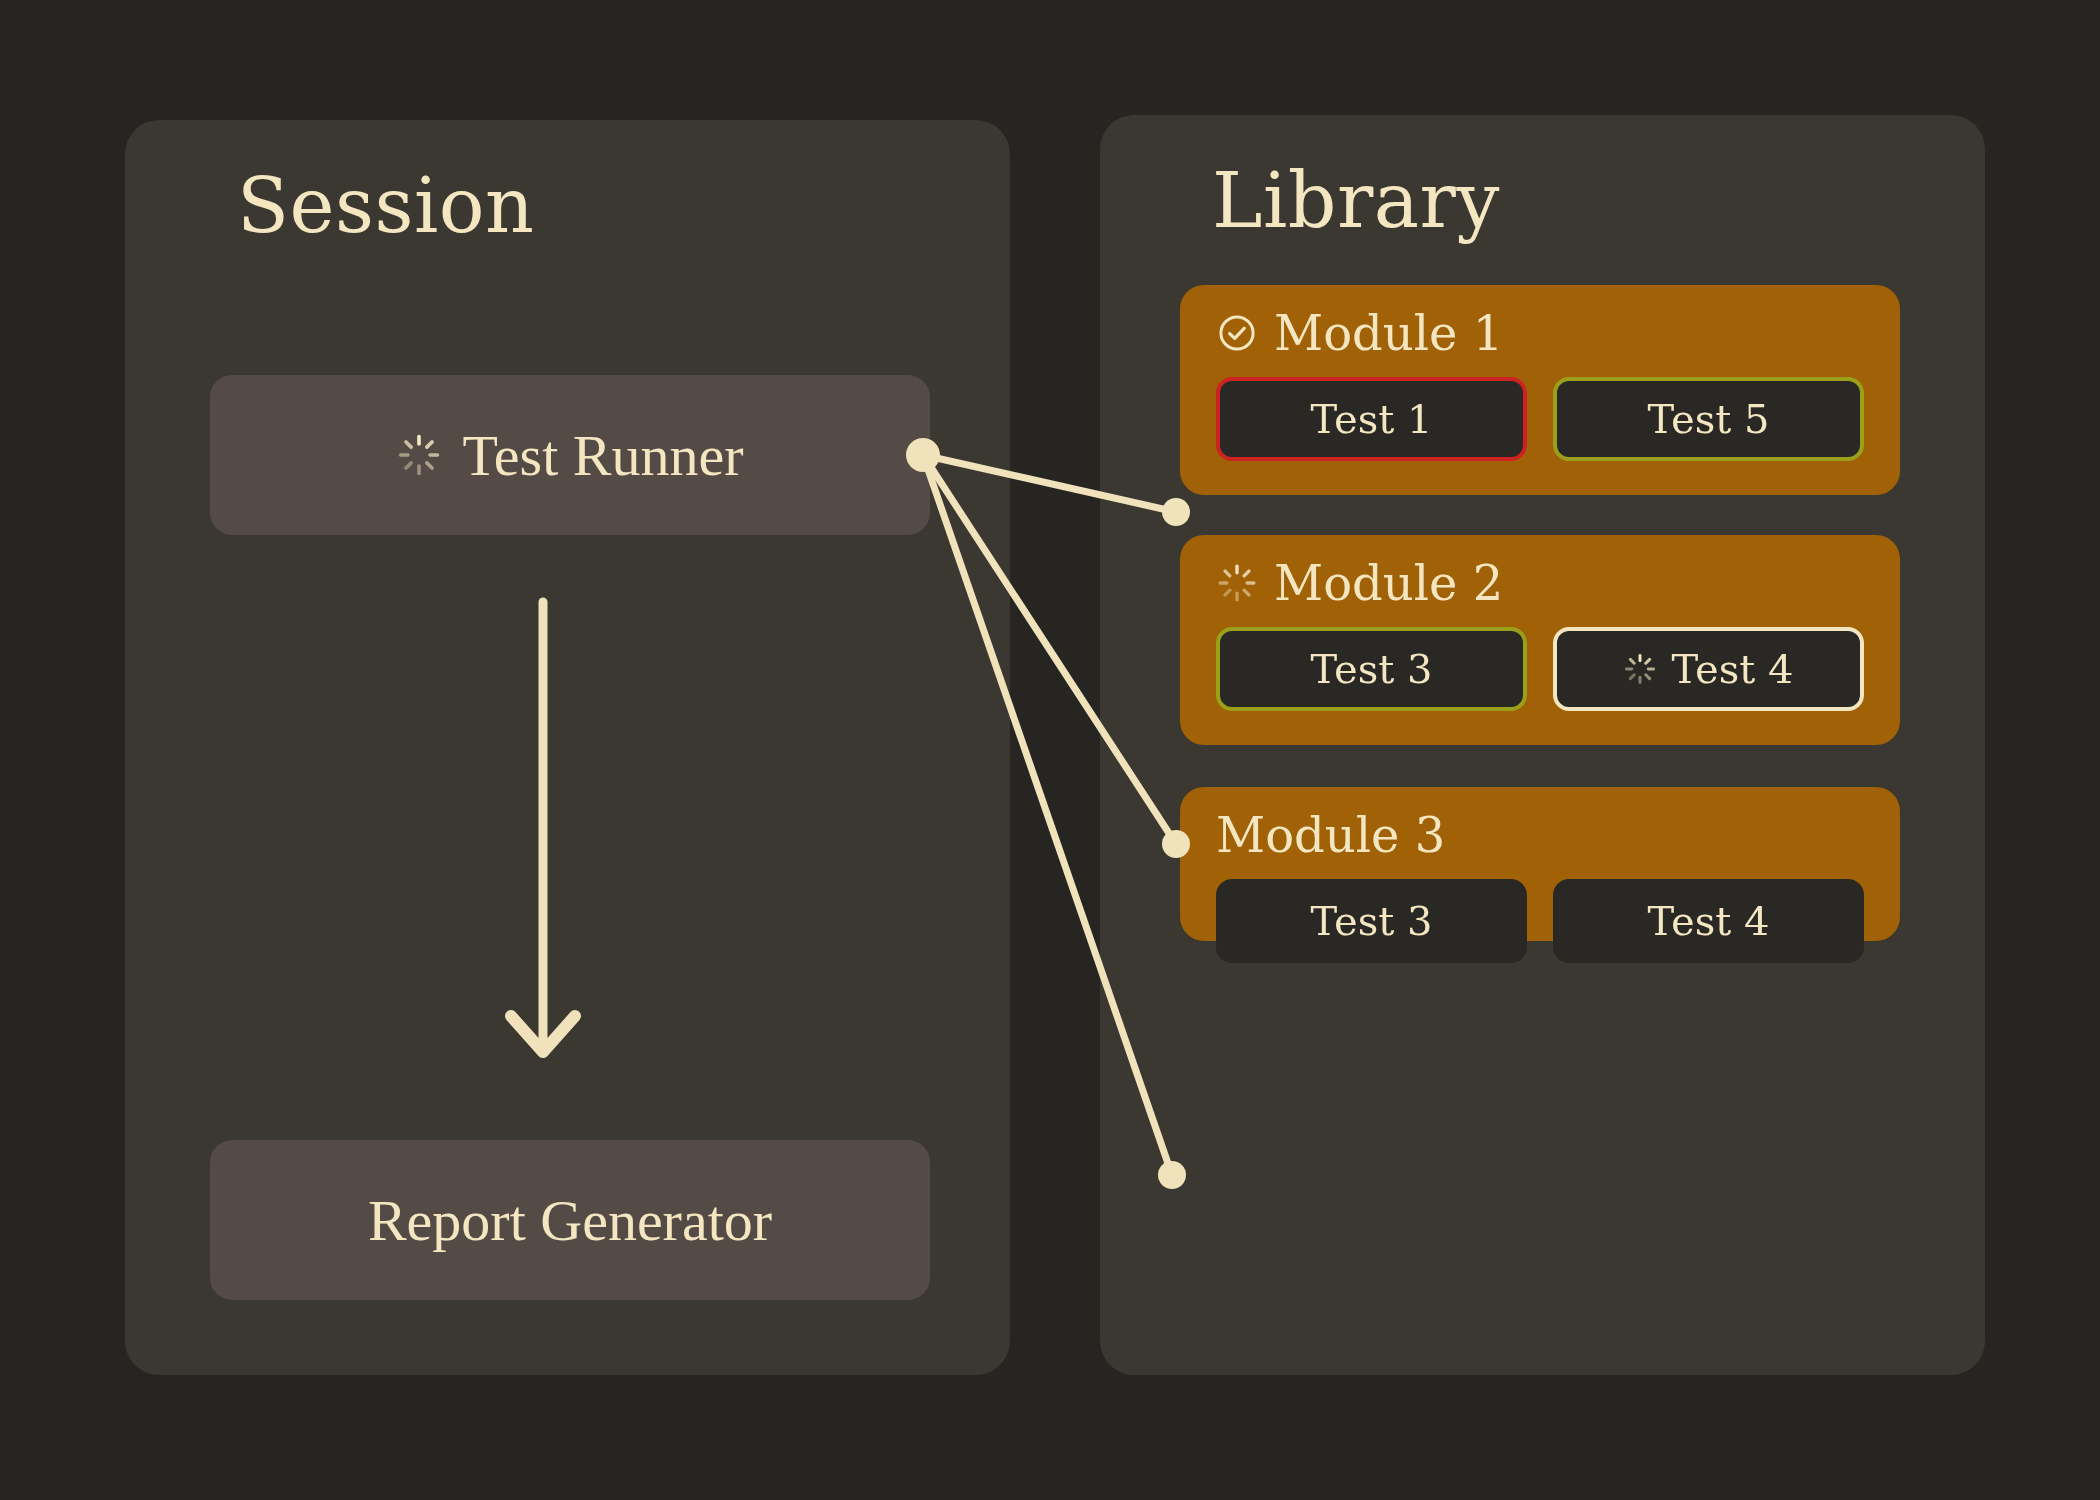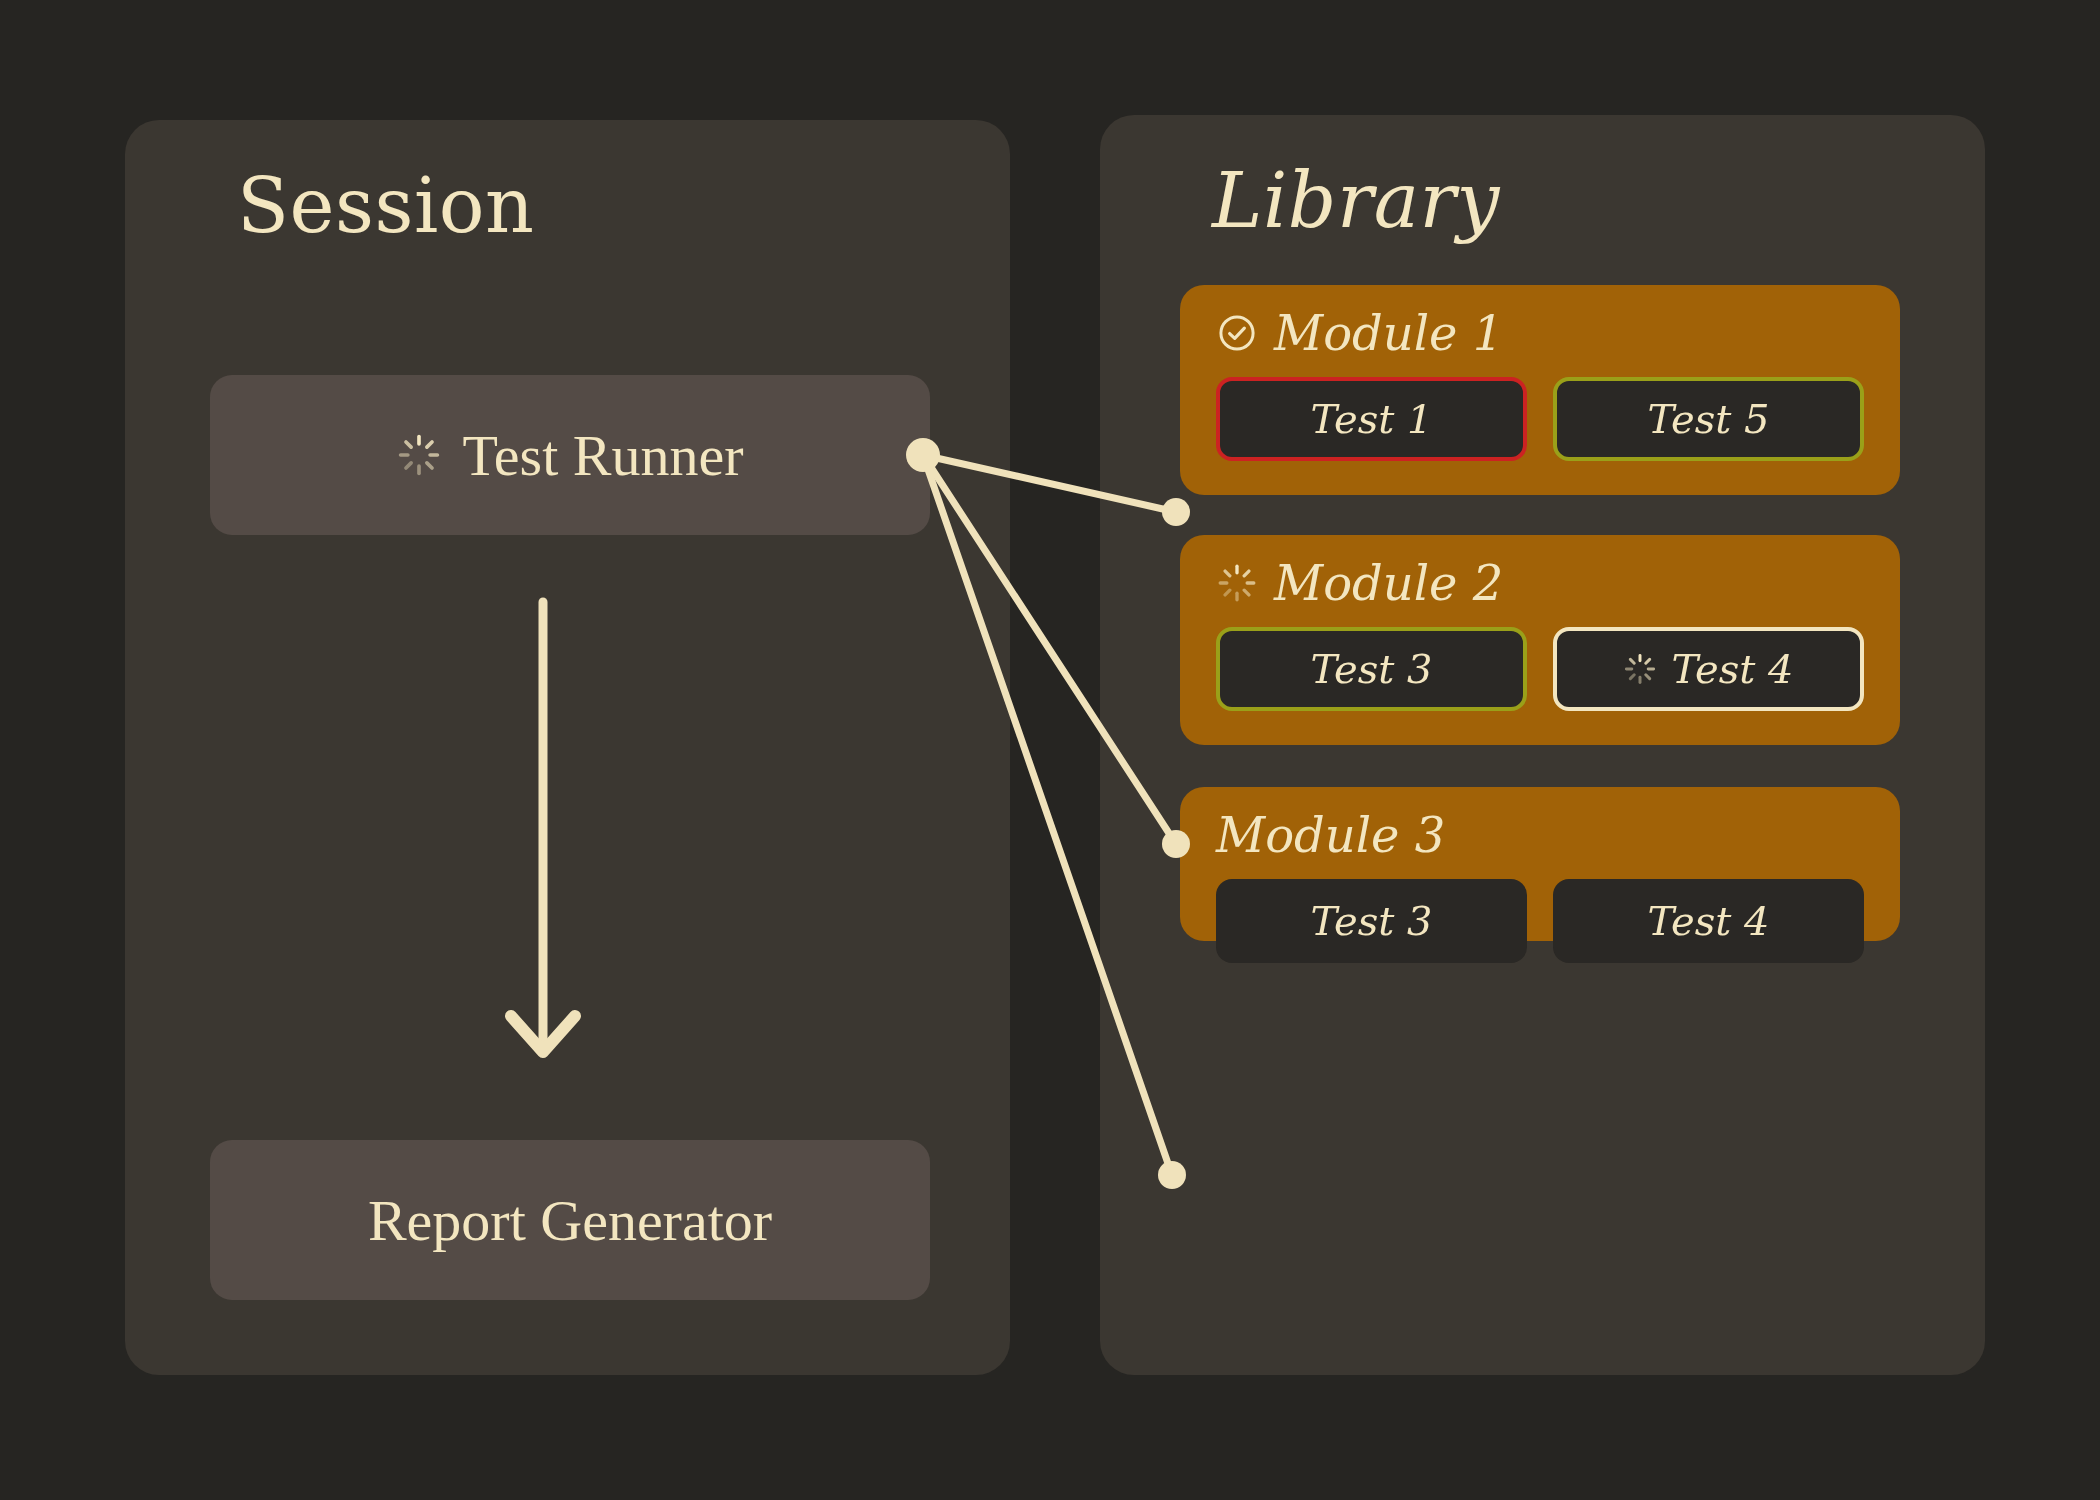--- a/index.html
+++ b/index.html
@@ -32,21 +32,20 @@
     left: 125px;
     top: 120px;
     width: 885px;
     height: 1255px;
   }
   #panel-library {
     left: 1100px;
     top: 115px;
     width: 885px;
     height: 1260px;
-    font-style: italic;
   }
 
   .panel-title {
     position: absolute;
     left: 88px;
     top: 48px;
     font-size: 76px;
     line-height: 1;
     color: #f3e6c0;
     letter-spacing: 0.5px;

